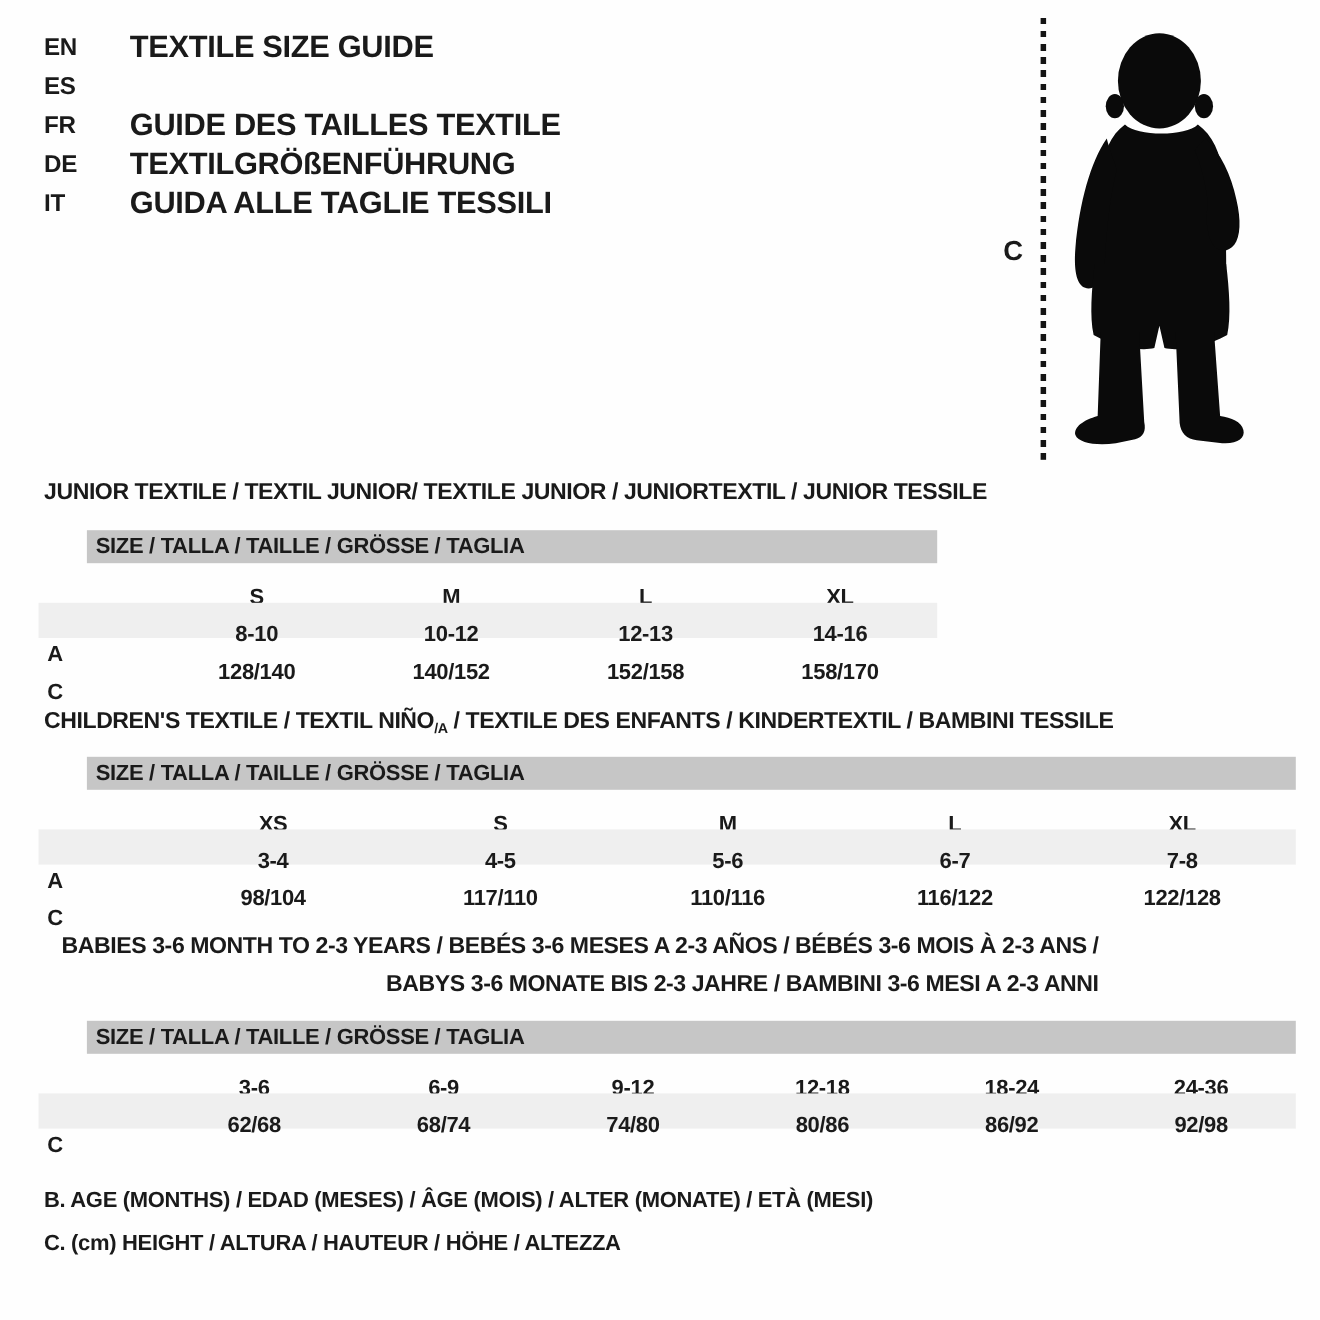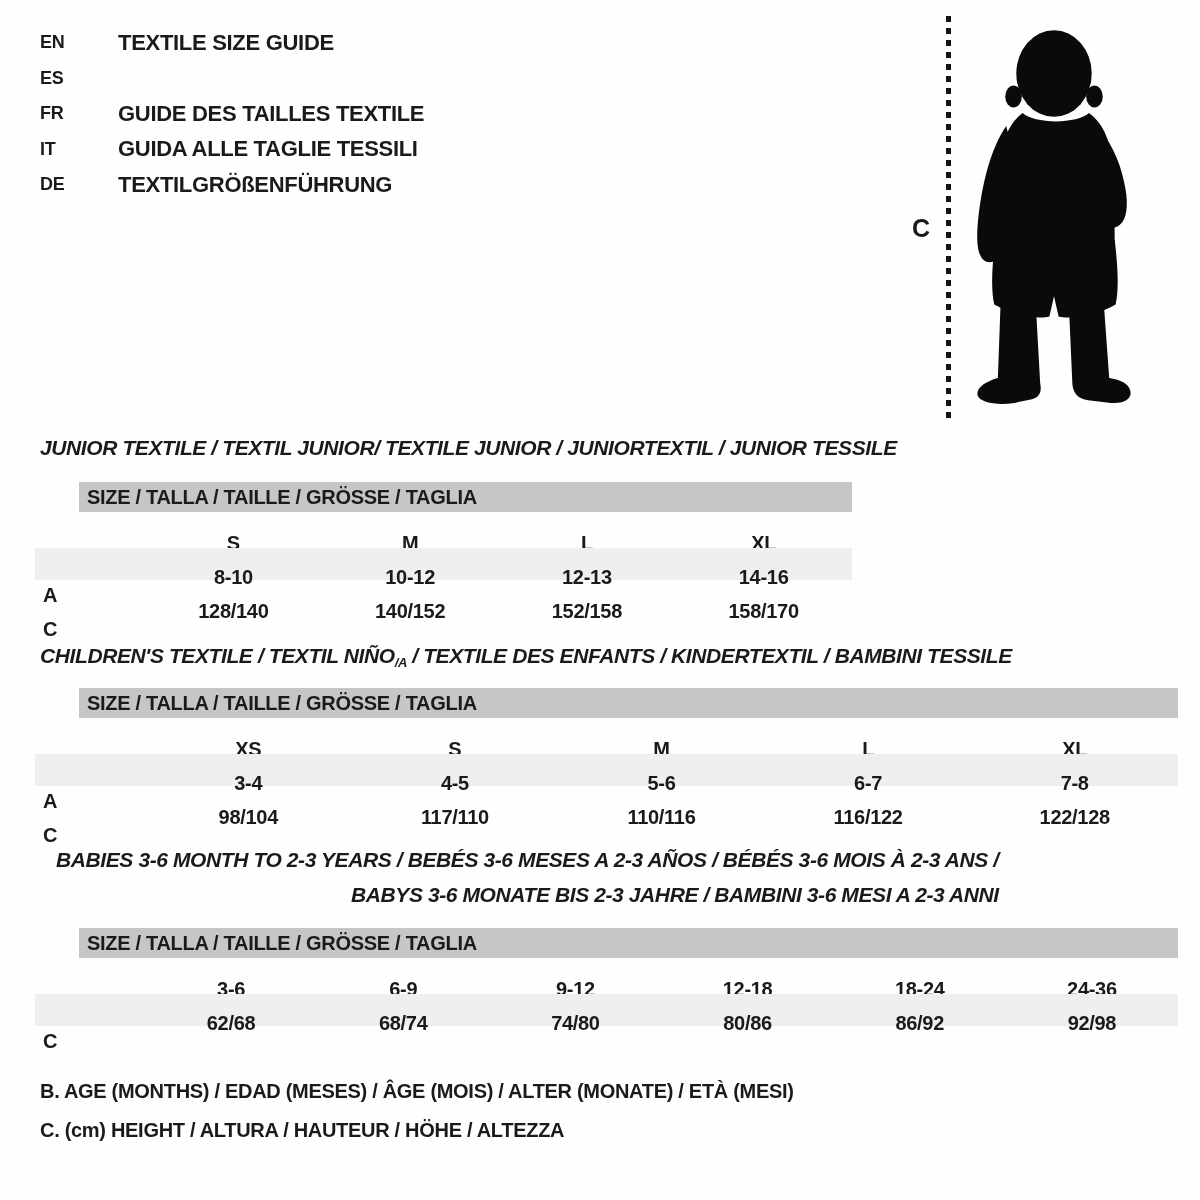--- a/index.html
+++ b/index.html
@@ -11,34 +11,34 @@
     color:#1a1a1a;
     letter-spacing:-0.3px;
     position:relative;
     overflow:hidden;
   }
   .abs{position:absolute;}
 
   
   .langs{left:40px;top:25px;}
   .lang-row{display:flex;height:35.5px;align-items:center;}
-  .lang-code{width:78px;font-size:18px;}
-  .lang-title{font-size:22px;}
+  .lang-code{width:78px;font-size:22px;}
+  .lang-title{font-size:28px;}
 
   
   .figure{left:900px;top:8px;width:290px;height:418px;}
   .dash-line{
     position:absolute;left:46px;top:8px;width:5px;height:402px;
     background:repeating-linear-gradient(to bottom,#141414 0 6px,transparent 6px 12px);
   }
   .measure-label{position:absolute;left:12px;top:206px;font-size:25px;}
   .figure svg{position:absolute;left:62px;top:5px;}
 
   
-  .section-title{font-size:21px;line-height:35px;letter-spacing:-0.4px;white-space:nowrap;font-style:italic;}
+  .section-title{font-size:21px;line-height:35px;letter-spacing:-0.4px;white-space:nowrap;}
   .sub{font-size:13px;vertical-align:-4px;}
 
   
   .table{display:flex;flex-direction:column;gap:2px;}
   .thead{
     height:30px;background:#c6c6c6;display:flex;align-items:center;
     padding-left:8px;font-size:20px;margin-left:44px;
   }
   .trow{height:32px;display:grid;align-items:center;font-size:20px;}
   .t4 .trow{grid-template-columns:110px repeat(4,1fr);}
@@ -61,26 +61,26 @@
     <span class="lang-title">TEXTILE SIZE GUIDE</span>
   </div>
   <div class="lang-row">
     <span class="lang-code">ES</span>
   </div>
   <div class="lang-row">
     <span class="lang-code">FR</span>
     <span class="lang-title">GUIDE DES TAILLES TEXTILE</span>
   </div>
   <div class="lang-row">
+    <span class="lang-code">DE</span>
+    <span class="lang-title">TEXTILGRÖßENFÜHRUNG</span>
+  </div>
+  <div class="lang-row">
     <span class="lang-code">IT</span>
     <span class="lang-title">GUIDA ALLE TAGLIE TESSILI</span>
-  </div>
-  <div class="lang-row">
-    <span class="lang-code">DE</span>
-    <span class="lang-title">TEXTILGRÖßENFÜHRUNG</span>
   </div>
 </div>
 
 <div class="abs figure">
   <div class="measure-label">C</div>
   <div class="dash-line"></div>
   <svg width="184" height="410" viewBox="0 0 200 420" aria-hidden="true">
     <g fill="#0a0a0a">
       <ellipse cx="100" cy="53" rx="41" ry="47"></ellipse>
       <ellipse cx="56" cy="78" rx="9" ry="12"></ellipse>

